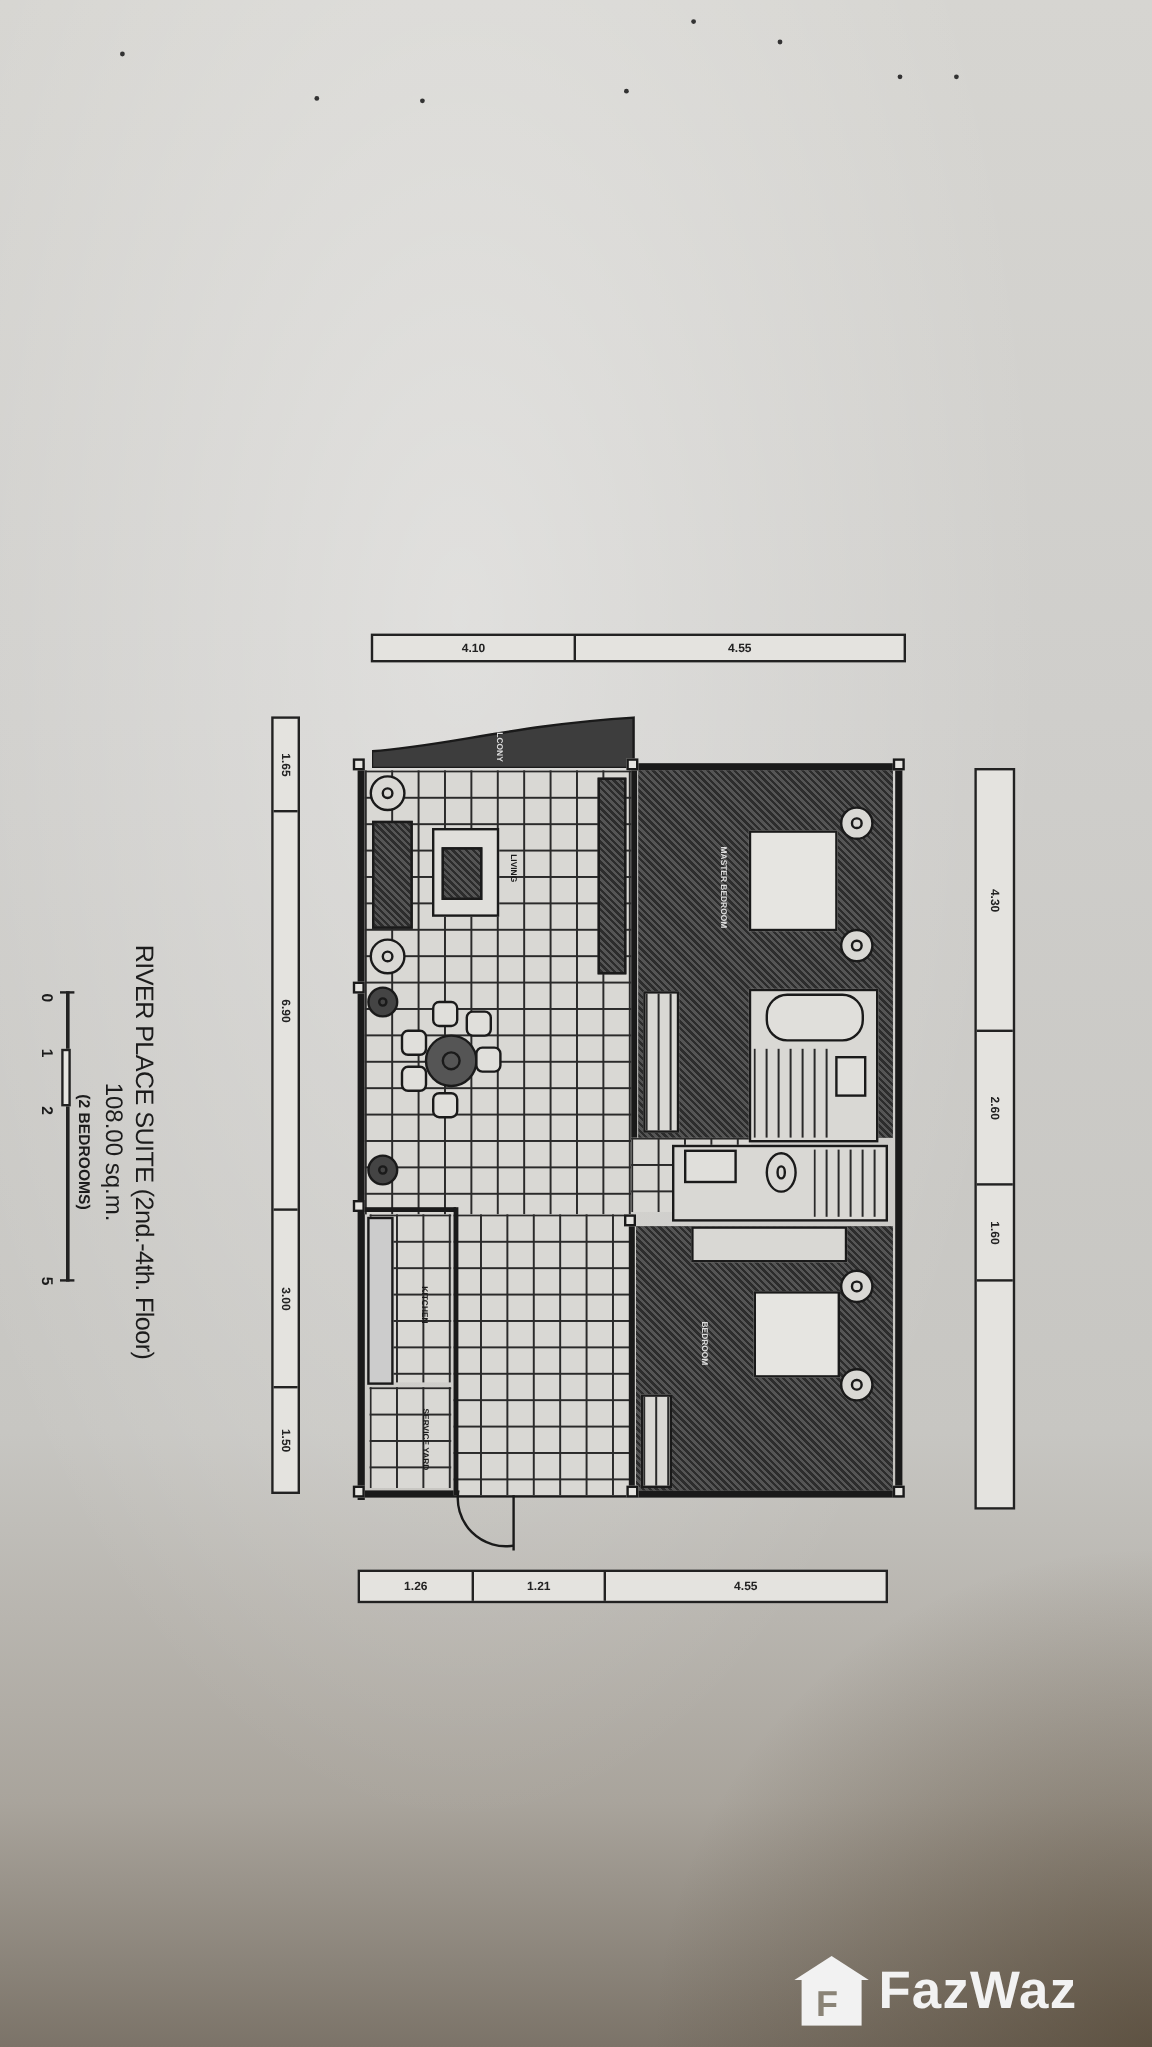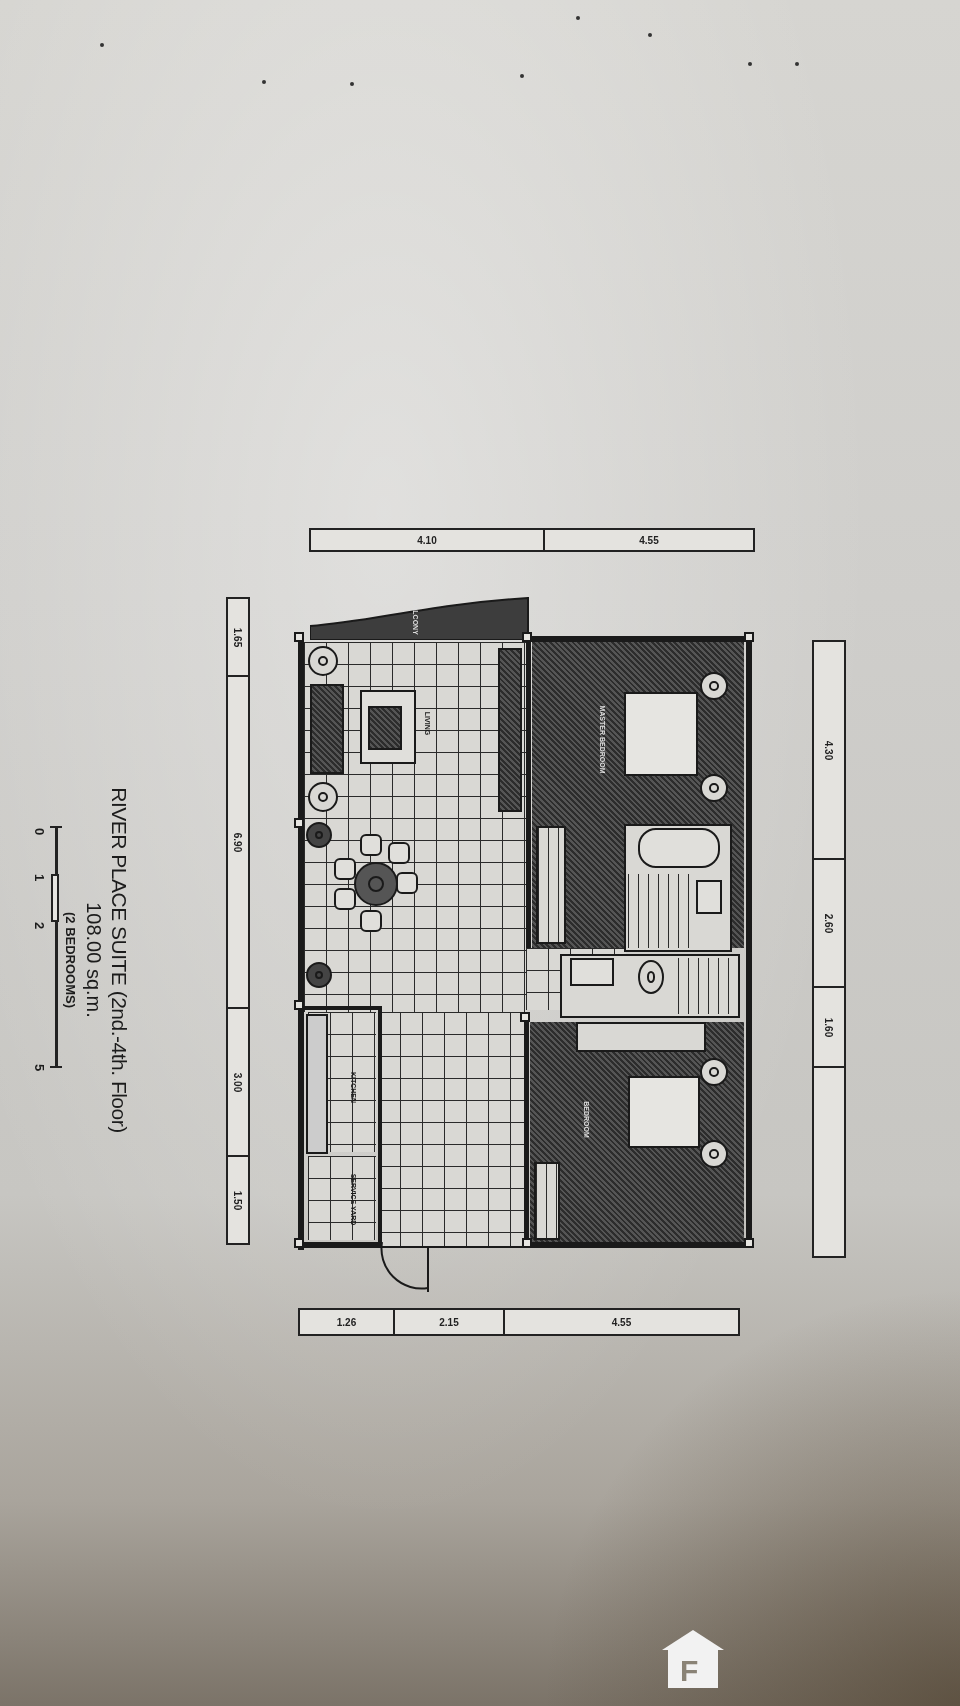--- a/index.html
+++ b/index.html
@@ -63,21 +63,21 @@
 <div class="dot" style="left:100px;top:43px"></div>
 <div class="dot" style="left:262px;top:80px"></div>
 <div class="dot" style="left:350px;top:82px"></div>
 <div class="dot" style="left:520px;top:74px"></div>
 <div class="dot" style="left:576px;top:16px"></div>
 <div class="dot" style="left:648px;top:33px"></div>
 <div class="dot" style="left:748px;top:62px"></div>
 <div class="dot" style="left:795px;top:62px"></div>
 
 <div class="dimbar h" style="left:309px;top:528px;width:446px;height:24px">
-  <div class="seg" style="width:234px">4.10</div>
+  <div class="seg" style="width:169px">4.10</div>
   <div class="seg" style="flex:1">4.55</div>
 </div>
 
 <div class="dimbar v" style="left:226px;top:597px;width:24px;height:648px">
   <div class="seg" style="height:78px">
       <span>1.65</span>
     </div>
   <div class="seg" style="height:332px">
       <span>6.90</span>
     </div>
@@ -99,21 +99,21 @@
   <div class="seg" style="height:80px">
       <span>1.60</span>
     </div>
   <div class="seg" style="flex:1">
       <span></span>
     </div>
 </div>
 
 <div class="dimbar h" style="left:298px;top:1308px;width:442px;height:28px">
   <div class="seg" style="width:95px">1.26</div>
-  <div class="seg" style="width:110px">2.15</div>
+  <div class="seg" style="width:110px">1.21</div>
   <div class="seg" style="flex:1">4.55</div>
 </div>
 
 <div class="plan">
 
   <svg style="position:absolute;left:12px;top:0;width:220px;height:44px" viewBox="0 0 220 44">
     <path d="M0 44 L0 30 C 60 26, 120 8, 218 2 L218 44 Z" fill="#3d3d3d" stroke="#1a1a1a" stroke-width="2"></path>
   </svg>
   <span class="room-label" style="left:100px;top:18px;color:#ddd">BALCONY</span>
 
@@ -213,13 +213,14 @@
 <span class="scale-num" style="left:36px;top:870px">1</span>
 <span class="scale-num" style="left:36px;top:918px">2</span>
 <span class="scale-num" style="left:36px;top:1060px">5</span>
 
 <div class="logo">
   <div class="mark">
     <div class="roof"></div>
     <div class="body"></div>
     <div class="f">F</div>
   </div>
+  <div class="txt">FazWaz</div>
 </div>
 
 </body></html>

